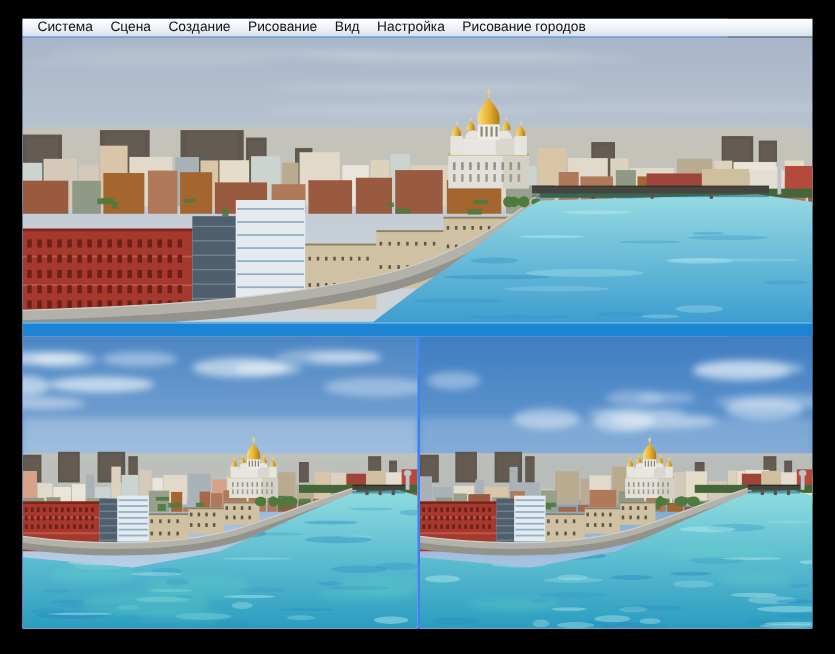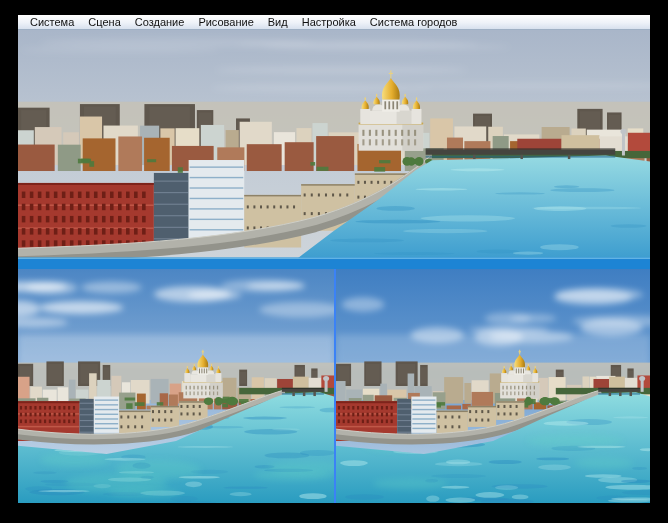--- a/index.html
+++ b/index.html
@@ -26,21 +26,21 @@
 
 <div class="screen">
   <div class="workspace">
     <div class="menubar" id="menubar">
         <span class="menu-item">Система</span>
         <span class="menu-item">Сцена</span>
         <span class="menu-item">Создание</span>
         <span class="menu-item">Рисование</span>
         <span class="menu-item">Вид</span>
         <span class="menu-item">Настройка</span>
-        <span class="menu-item">Система городов</span>
+        <span class="menu-item">Рисование городов</span>
       </div>
     <div class="vp vp-main" id="vp-main">
         <svg width="632" height="239" viewBox="0 0 632 239">
           <defs>
             <linearGradient id="asky" x1="0" y1="0" x2="0" y2="1">
               <stop offset="0%" stop-color="#a9b6c9"></stop>
               <stop offset="55%" stop-color="#c3ccd6"></stop>
               <stop offset="100%" stop-color="#cfd5da"></stop>
             </linearGradient>
             <linearGradient id="awat" x1="0" y1="0" x2="0" y2="1">

